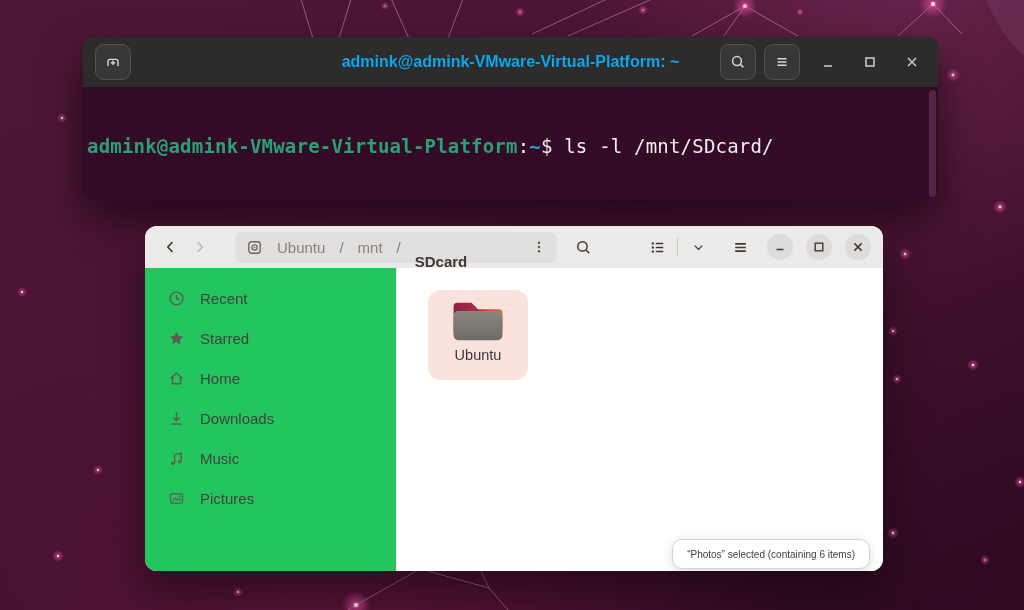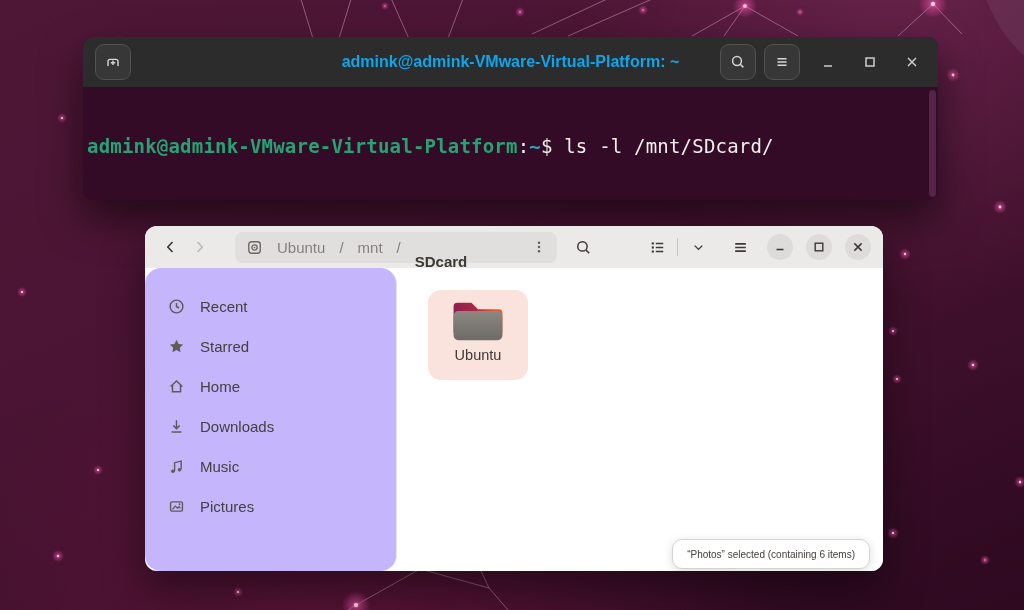--- a/index.html
+++ b/index.html
@@ -38,21 +38,21 @@
   .crumb .cur{color:#3d3935;font-weight:bold;margin-top:28px;}
   .crumb .kebab{margin-left:auto;}
   .hbtn{width:28px;height:28px;display:flex;align-items:center;justify-content:center;flex:0 0 auto;}
   .searchbtn{margin-left:12px;}
   .viewgrp{margin-left:auto;display:flex;align-items:center;}
   .vsep{width:1px;height:18px;background:#c9c7c4;margin:0 6px;}
   .hamb{margin-left:14px;}
   .circle-btn{width:26px;height:26px;border-radius:50%;background:#dedcda;display:flex;align-items:center;
         justify-content:center;margin-left:13px;flex:0 0 auto;}
   .f-body{flex:1;display:flex;min-height:0;}
-  .f-side{width:252px;box-sizing:border-box;background:#c4b5fd;border-right:1px solid #e7e6e4;padding:18px 8px;border-radius:16px;}
+  .f-side{width:252px;box-sizing:border-box;background:#22c55e;border-right:1px solid #e7e6e4;padding:10px 8px;}
   .side-item{display:flex;align-items:center;gap:15px;height:40px;padding:0 15px;border-radius:8px;
         color:#45413c;font-size:15px;}
   .side-item svg{flex:0 0 auto;}
   .f-main{flex:1;position:relative;background:#fff;}
   .tile{position:absolute;left:31px;top:22px;width:100px;height:90px;background:#fbe3dd;border-radius:13px;
         display:flex;flex-direction:column;align-items:center;padding-top:5px;box-sizing:border-box;}
   .tile-label{font-size:14.5px;color:#3d3935;margin-top:1px;}
   .toast{position:absolute;right:13px;bottom:2px;height:28px;background:#fff;border:1px solid #d6d4d1;border-radius:10px;
         display:flex;align-items:center;padding:0 14px;font-size:10px;color:#45413c;box-shadow:0 2px 10px rgba(0,0,0,.14);}
 </style>

